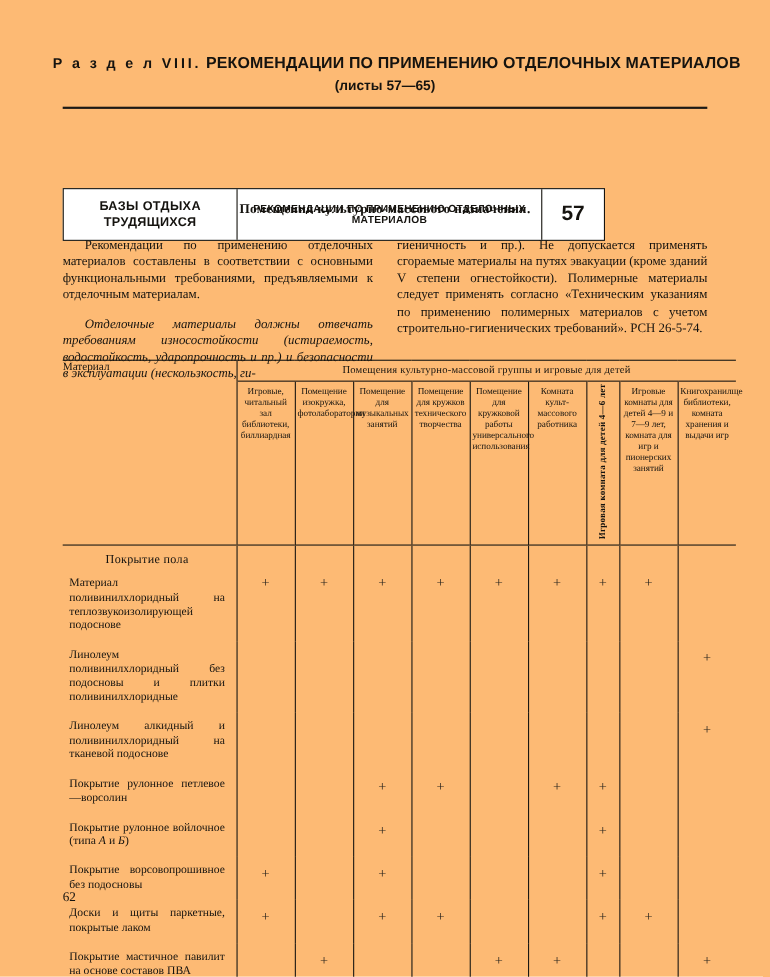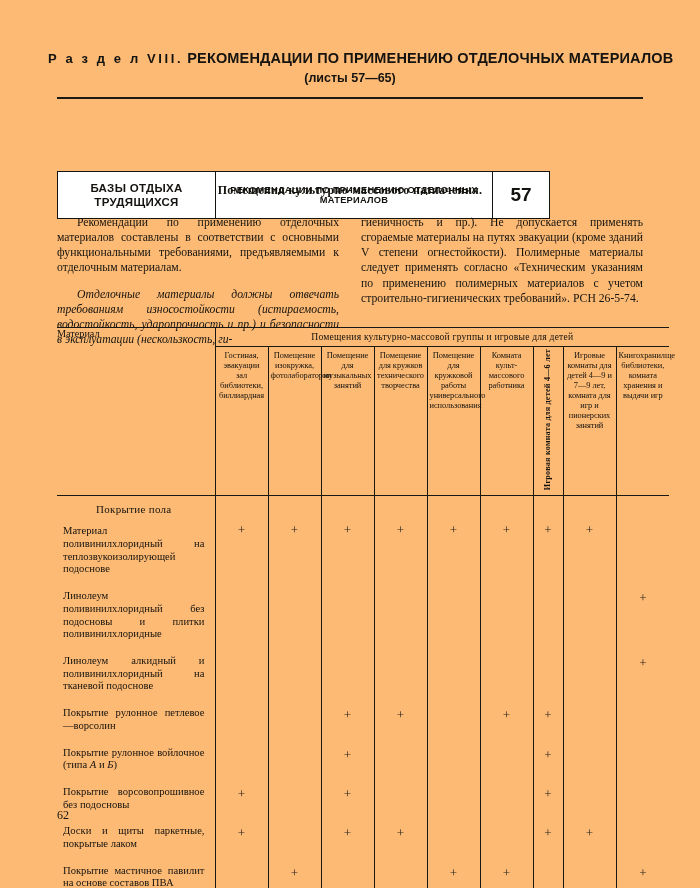--- a/index.html
+++ b/index.html
@@ -301,21 +301,21 @@
         <col style="width:30px">
           <col style="width:53px">
           <col style="width:53px">
       </colgroup>
       <thead>
         <tr>
           <th rowspan="2" class="matlabel hrule-thick">Материал</th>
           <th colspan="9" class="grouphead hrule-thick vl">Помещения культурно-массовой группы и игровые для детей</th>
         </tr>
         <tr>
-          <th class="colhead hrule-thin vl">Гостиная, эвакуации зал библиотеки, биллиардная</th>
+          <th class="colhead hrule-thin vl">Игровые, читальный зал библиотеки, биллиардная</th>
           <th class="colhead hrule-thin vl">Помещение изокружка, фотолаборатории</th>
           <th class="colhead hrule-thin vl">Помещение для музыкальных занятий</th>
           <th class="colhead hrule-thin vl">Помещение для кружков технического творчества</th>
           <th class="colhead hrule-thin vl">Помещение для кружковой работы универсального использования</th>
           <th class="colhead hrule-thin vl">Комната культ-массового работника</th>
           <th class="colhead rot hrule-thin vl">
             <span class="rotbox">Игровая комната для детей 4—6 лет</span>
           </th>
           <th class="colhead hrule-thin vl">Игровые комнаты для детей 4—9 и 7—9 лет, комната для игр и пионерских занятий</th>
           <th class="colhead hrule-thin vl">Книгохранилще библиотеки, комната хранения и выдачи игр</th>

